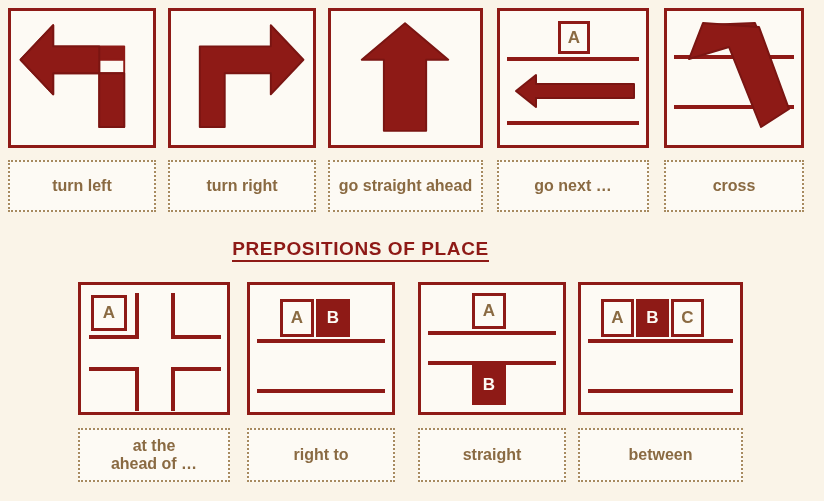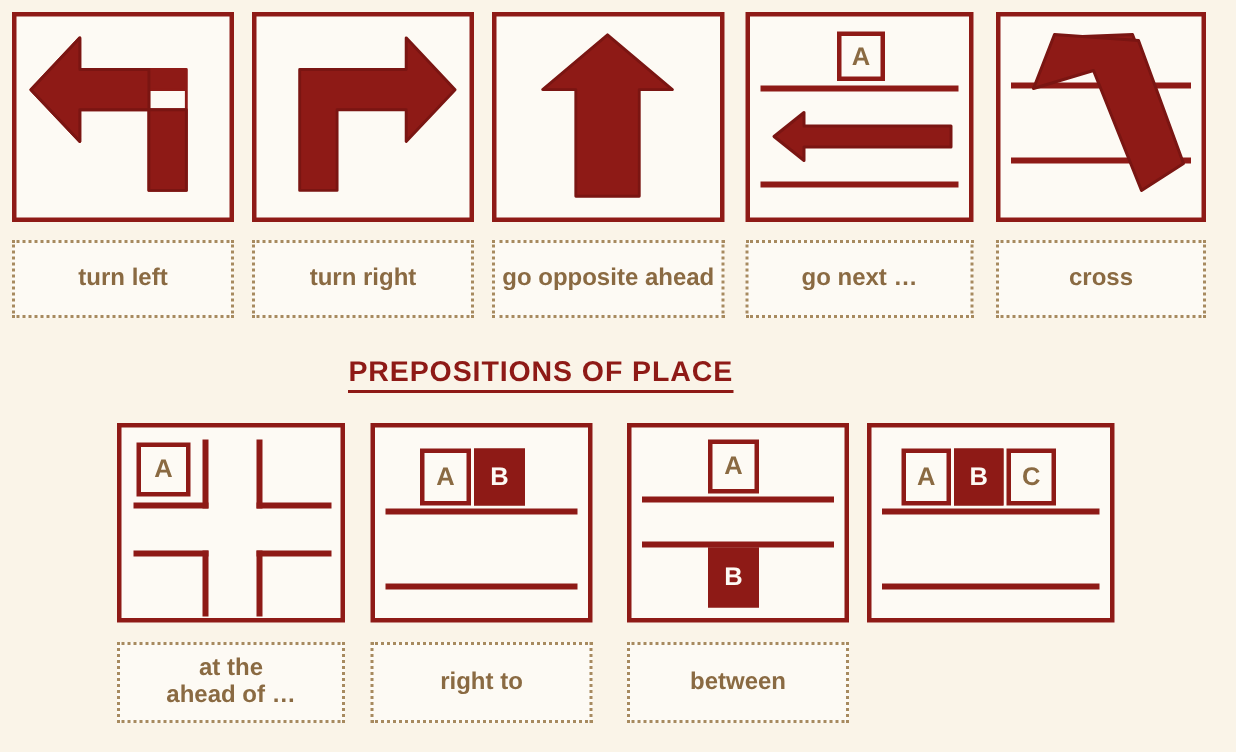--- a/index.html
+++ b/index.html
@@ -199,21 +199,21 @@
     </div>
 
     <div class="top-cell" id="cell-straight">
       <div class="card">
         <div class="card-inner">
           <svg class="glyph" viewBox="0 0 155 134" width="100%" height="100%" preserveAspectRatio="xMidYMid meet">
             <path d="M 77 10 L 122 48 L 99 48 L 99 122 L 55 122 L 55 48 L 32 48 Z" fill="#8e1a16" stroke="#7a1512" stroke-width="2" stroke-linejoin="round"></path>
           </svg>
         </div>
       </div>
-      <div class="label">go opposite ahead</div>
+      <div class="label">go straight ahead</div>
     </div>
 
     <div class="top-cell" id="cell-go-past">
       <div class="card">
         <div class="card-inner">
           <div class="box" style="left:58px; top:10px; width:32px; height:33px; font-size:17px;">
             <span>A</span>
           </div>
           <div class="road" style="top:46px;"></div>
           <div class="road" style="top:110px;"></div>
@@ -297,35 +297,36 @@
           <div class="box" style="left:51px; top:8px; width:34px; height:36px; font-size:17px;">
             <span>A</span>
           </div>
           <div class="road" style="top:46px;"></div>
           <div class="road" style="top:76px;"></div>
           <div class="box filled" style="left:51px; top:80px; width:34px; height:40px; font-size:17px;">
             <span>B</span>
           </div>
         </div>
       </div>
-      <div class="label">between</div>
+      <div class="label">straight</div>
     </div>
 
     <div class="bot-cell" id="cell-between">
       <div class="card">
         <div class="card-inner">
           <div class="box" style="left:20px; top:14px; width:33px; height:38px; font-size:17px;">
             <span>A</span>
           </div>
           <div class="box filled" style="left:55px; top:14px; width:33px; height:38px; font-size:17px;">
             <span>B</span>
           </div>
           <div class="box" style="left:90px; top:14px; width:33px; height:38px; font-size:17px;">
             <span>C</span>
           </div>
           <div class="road" style="top:54px;"></div>
           <div class="road" style="top:104px;"></div>
         </div>
       </div>
+      <div class="label">between</div>
     </div>
   </div>
 
 </div>
 
 </body></html>

